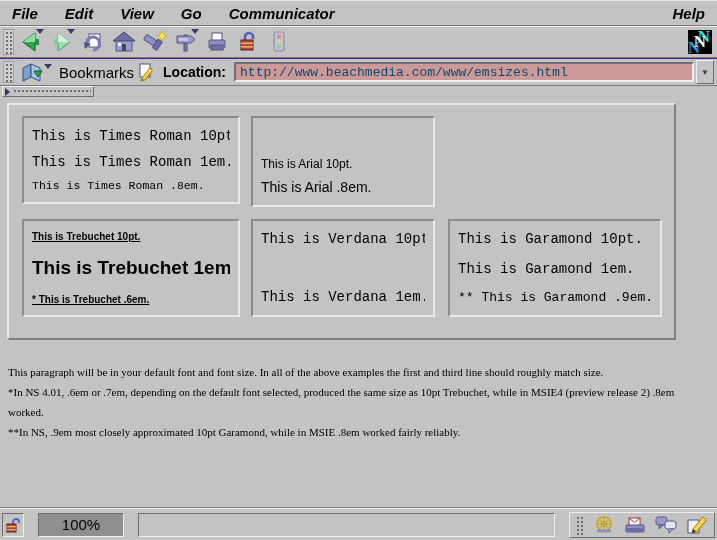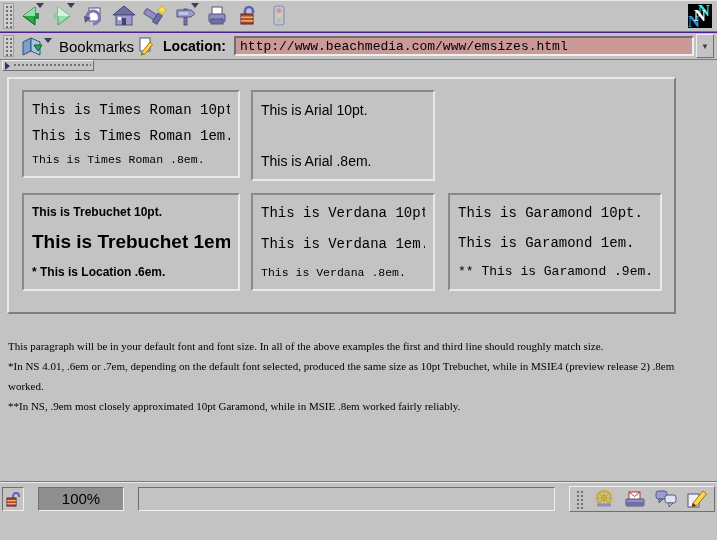--- a/index.html
+++ b/index.html
@@ -49,21 +49,21 @@
     padding:2px 3px;border-top:1px solid #4c1d95;border-bottom:1px solid #7a7a7a;
   }
   .bm-btn{display:flex;align-items:center;gap:4px;margin-left:4px;padding:1px 3px;position:relative;}
   .bm-label{font-size:15px;}
   .bm-flag{width:0;height:0;border-left:4px solid transparent;border-right:4px solid transparent;
     border-top:5px solid #3d3d5c;position:relative;top:-6px;left:-3px;}
   .loc-label{font-size:14px;font-weight:bold;margin:0 8px 0 8px;white-space:nowrap;text-align:right;}
   .url-field{
     flex:1;height:20px;box-sizing:border-box;background:#cc9999;
     border:2px solid;border-color:#6f6f6f #efefef #efefef #6f6f6f;
-    font-family:"Liberation Mono",monospace;font-size:13px;color:#000000;
+    font-family:"Liberation Mono",monospace;font-size:13px;color:#0c4a6e;
     padding:0 4px;outline:none;
   }
   .drop-btn{
     width:16px;height:22px;margin-left:2px;display:flex;align-items:center;justify-content:center;
     font-size:8px;color:#3d3d3d;background:#c3c3c3;
   }
   
   .content{position:relative;height:422px;}
   .ptab{
     position:absolute;left:2px;top:0;width:92px;height:11px;box-sizing:border-box;
@@ -78,24 +78,24 @@
   .fontbox{
     position:absolute;box-sizing:border-box;
     border:2px solid;border-color:#8a8a8a #e9e9e9 #e9e9e9 #8a8a8a;
     display:flex;flex-direction:column;justify-content:space-between;
     padding:10px 8px 10px 8px;
   }
   .bl{white-space:nowrap;overflow:hidden;}
   .mono14{font-family:"Liberation Mono",monospace;font-size:14px;}
   .mono13{font-family:"Liberation Mono",monospace;font-size:13px;}
   .mono12{font-family:"Liberation Mono",monospace;font-size:11.5px;}
-  .sans13{font-family:"Liberation Sans",sans-serif;font-size:14px;}
+  .sans13{font-family:"Liberation Sans",sans-serif;font-size:12px;margin-top:29px;}
   .sans18{font-family:"Liberation Sans",sans-serif;font-size:18px;}
   .sans14{font-family:"Liberation Sans",sans-serif;font-size:14px;}
-  .bsans13{font-family:"Liberation Sans",sans-serif;font-size:12px;font-weight:bold;}
+  .bsans13{font-family:"Liberation Sans",sans-serif;font-size:10px;font-weight:bold;text-decoration:underline;}
   .bsans19{font-family:"Liberation Sans",sans-serif;font-size:19px;font-weight:bold;}
   .para{
     position:absolute;left:8px;top:276px;width:702px;
     font-family:"Liberation Serif",serif;font-size:11px;line-height:20px;
   }
   
   .statusbar{
     height:32px;box-sizing:border-box;display:flex;align-items:center;gap:14px;
     padding:3px 2px;border-top:1px solid #e9e9e9;box-shadow:0 -1px 0 #7a7a7a;
   }
@@ -108,20 +108,28 @@
   .comp-panel{height:26px;box-sizing:border-box;display:flex;align-items:center;gap:7px;padding:0 5px;}
   .comp-grip{width:10px;height:20px;background-image:radial-gradient(circle,#6f6f6f 30%,rgba(0,0,0,0) 36%);
     background-size:4px 4px;background-position:1px 1px;}
   .cbtn{width:24px;height:20px;display:flex;align-items:center;justify-content:center;}
 </style>
 </head>
 <body>
 
 <div class="window">
 
+  <div class="menubar">
+    <span class="menu-item">File</span>
+    <span class="menu-item">Edit</span>
+    <span class="menu-item">View</span>
+    <span class="menu-item">Go</span>
+    <span class="menu-item">Communicator</span>
+    <span class="menu-item menu-help">Help</span>
+  </div>
 
   <div class="toolbar">
     <div class="grip"></div>
 
     <div class="tbtn">
       <svg width="24" height="24" viewBox="0 0 24 24">
         <polygon points="16,3 16,21 4,12" fill="#2ba84a" stroke="#0e5f26"></polygon>
         <polygon points="16,3 16,12 4,12" fill="#8fe0a8"></polygon>
         <rect x="16" y="9" width="4" height="6" fill="#239140"></rect>
       </svg>
@@ -247,27 +255,26 @@
 
     <div class="fontbox" style="left:251px;top:30px;width:184px;height:91px">
       <div class="bl sans13">This is Arial 10pt.</div>
       <div class="bl sans14">This is Arial .8em.</div>
     </div>
 
 
     <div class="fontbox" style="left:22px;top:133px;width:218px;height:98px">
       <div class="bl bsans13">This is Trebuchet 10pt.</div>
       <div class="bl bsans19">This is Trebuchet 1em.</div>
-      <div class="bl bsans13">* This is Location .6em.</div>
+      <div class="bl bsans13">* This is Trebuchet .6em.</div>
     </div>
 
     <div class="fontbox" style="left:251px;top:133px;width:184px;height:98px">
       <div class="bl mono14">This is Verdana 10pt.</div>
       <div class="bl mono14">This is Verdana 1em.</div>
-      <div class="bl mono12">This is Verdana .8em.</div>
     </div>
 
     <div class="fontbox" style="left:448px;top:133px;width:214px;height:98px">
       <div class="bl mono14">This is Garamond 10pt.</div>
       <div class="bl mono14">This is Garamond 1em.</div>
       <div class="bl mono13">** This is Garamond .9em.</div>
     </div>
 
     <div class="para">
       <div>This paragraph will be in your default font and font size. In all of the above examples the first and third line should roughly match size.</div>

